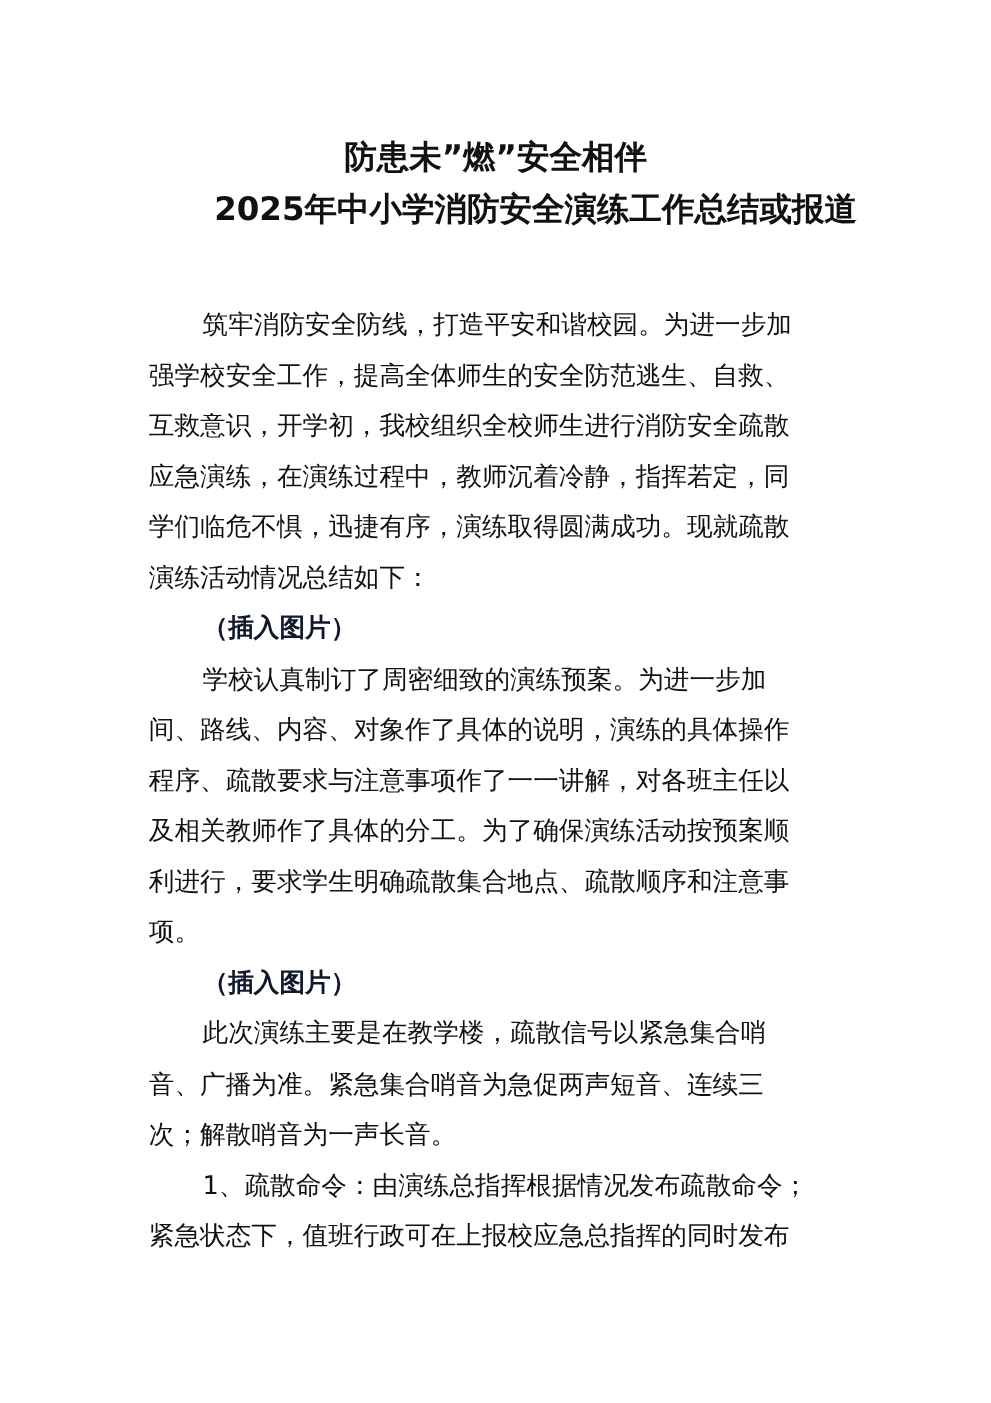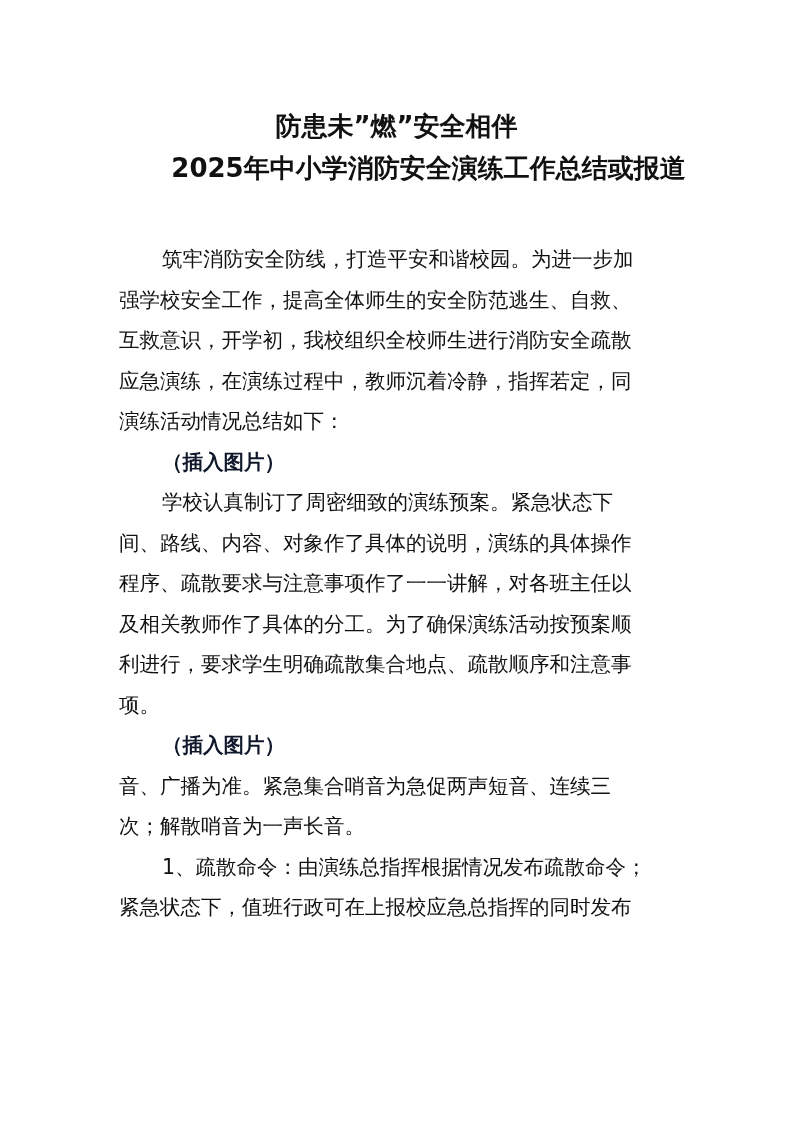--- a/index.html
+++ b/index.html
@@ -20,27 +20,29 @@
 
 <div class="page">
   <div class="title t1">防患未”燃”安全相伴</div>
   <div class="title t2">2025年中小学消防安全演练工作总结或报道</div>
 
   <div class="body">
     <div class="line indent">筑牢消防安全防线，打造平安和谐校园。为进一步加</div>
     <div class="line">强学校安全工作，提高全体师生的安全防范逃生、自救、</div>
     <div class="line">互救意识，开学初，我校组织全校师生进行消防安全疏散</div>
     <div class="line">应急演练，在演练过程中，教师沉着冷静，指挥若定，同</div>
+    <div class="line">学们临危不惧，迅捷有序，演练取得圆满成功。现就疏散</div>
     <div class="line">演练活动情况总结如下：</div>
     <div class="line red">（插入图片）</div>
-    <div class="line indent">学校认真制订了周密细致的演练预案。紧急状态下</div>
+    <div class="line indent">学校认真制订了周密细致的演练预案。为进一步加</div>
     <div class="line">间、路线、内容、对象作了具体的说明，演练的具体操作</div>
     <div class="line">程序、疏散要求与注意事项作了一一讲解，对各班主任以</div>
     <div class="line">及相关教师作了具体的分工。为了确保演练活动按预案顺</div>
     <div class="line">利进行，要求学生明确疏散集合地点、疏散顺序和注意事</div>
     <div class="line">项。</div>
     <div class="line red">（插入图片）</div>
+    <div class="line indent">此次演练主要是在教学楼，疏散信号以紧急集合哨</div>
     <div class="line">音、广播为准。紧急集合哨音为急促两声短音、连续三</div>
     <div class="line">次；解散哨音为一声长音。</div>
     <div class="line indent">1、疏散命令：由演练总指挥根据情况发布疏散命令；</div>
     <div class="line">紧急状态下，值班行政可在上报校应急总指挥的同时发布</div>
   </div>
 </div>
 
 </body></html>

